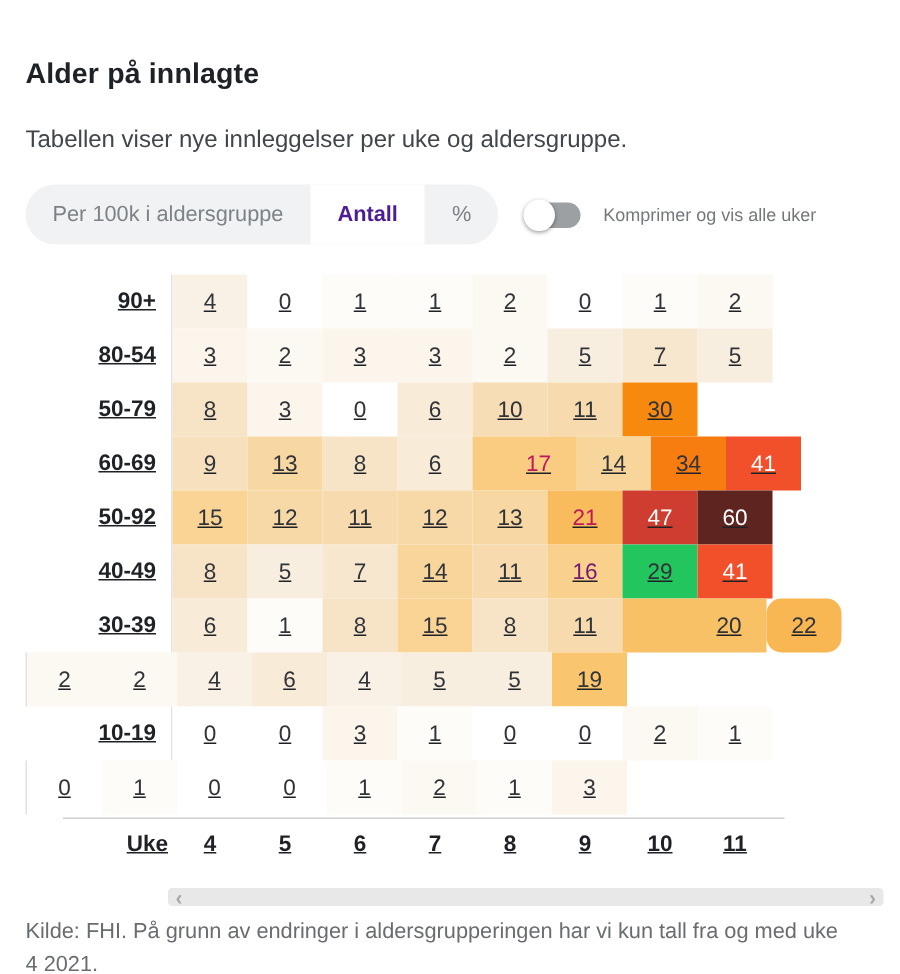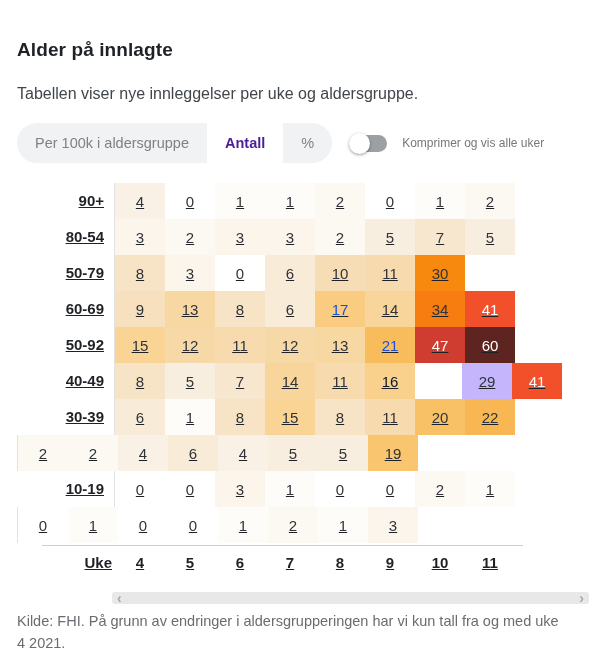--- a/index.html
+++ b/index.html
@@ -144,63 +144,63 @@
             <div class="hm-cell" style="background: rgb(248, 137, 15); color: rgb(48, 51, 56);">30</div>
           </div>
         </div>
         <div class="hm-row">
           <div class="hm-label">60-69</div>
           <div class="hm-cells">
             <div class="hm-cell" style="background: rgb(246, 224, 189); color: rgb(48, 51, 56);">9</div>
             <div class="hm-cell" style="background: rgb(248, 216, 162); color: rgb(48, 51, 56);">13</div>
             <div class="hm-cell" style="background: rgb(247, 228, 198); color: rgb(48, 51, 56);">8</div>
             <div class="hm-cell" style="background: rgb(248, 235, 215); color: rgb(48, 51, 56);">6</div>
-            <div class="hm-cell" style="background: rgb(249, 204, 130); color: #1d4ed8;">17</div>
+            <div class="hm-cell" style="background: rgb(249, 204, 130); color: #be185d; padding-left: 19px;">17</div>
             <div class="hm-cell" style="background: rgb(248, 214, 155); color: rgb(48, 51, 56);">14</div>
             <div class="hm-cell" style="background: rgb(248, 125, 16); color: rgb(48, 51, 56);">34</div>
             <div class="hm-cell" style="background: rgb(241, 80, 43); color: rgb(255, 255, 255);">41</div>
           </div>
         </div>
         <div class="hm-row">
           <div class="hm-label">50-92</div>
           <div class="hm-cells">
             <div class="hm-cell" style="background: rgb(249, 212, 149); color: rgb(48, 51, 56);">15</div>
             <div class="hm-cell" style="background: rgb(247, 217, 168); color: rgb(48, 51, 56);">12</div>
             <div class="hm-cell" style="background: rgb(247, 219, 175); color: rgb(48, 51, 56);">11</div>
             <div class="hm-cell" style="background: rgb(247, 217, 168); color: rgb(48, 51, 56);">12</div>
             <div class="hm-cell" style="background: rgb(248, 216, 162); color: rgb(48, 51, 56);">13</div>
-            <div class="hm-cell" style="background: rgb(249, 188, 93); color: #1d4ed8; text-align: right;">21</div>
+            <div class="hm-cell" style="background: rgb(249, 188, 93); color: #be185d; text-align: right;">21</div>
             <div class="hm-cell" style="background: rgb(206, 61, 47); color: rgb(255, 255, 255);">47</div>
             <div class="hm-cell" style="background: rgb(94, 36, 32); color: rgb(255, 255, 255);">60</div>
           </div>
         </div>
         <div class="hm-row">
           <div class="hm-label">40-49</div>
           <div class="hm-cells">
             <div class="hm-cell" style="background: rgb(247, 228, 198); color: rgb(48, 51, 56);">8</div>
             <div class="hm-cell" style="background: rgb(248, 238, 223); color: rgb(48, 51, 56);">5</div>
             <div class="hm-cell" style="background: rgb(247, 231, 206); color: rgb(48, 51, 56);">7</div>
             <div class="hm-cell" style="background: rgb(248, 214, 155); color: rgb(48, 51, 56);">14</div>
             <div class="hm-cell" style="background: rgb(247, 219, 175); color: rgb(48, 51, 56);">11</div>
-            <div class="hm-cell" style="background: rgb(249, 208, 140); color: #0f172a;">16</div>
-            <div class="hm-cell" style="background: #c4b5fd; color: rgb(48, 51, 56); margin-left: 47px;">29</div>
+            <div class="hm-cell" style="background: rgb(249, 208, 140); color: #701a75;">16</div>
+            <div class="hm-cell" style="background: #22c55e; color: rgb(48, 51, 56);">29</div>
             <div class="hm-cell" style="background: rgb(241, 80, 43); color: rgb(255, 255, 255);">41</div>
           </div>
         </div>
         <div class="hm-row">
           <div class="hm-label">30-39</div>
           <div class="hm-cells">
             <div class="hm-cell" style="background: rgb(248, 235, 215); color: rgb(48, 51, 56);">6</div>
             <div class="hm-cell" style="background: rgb(254, 252, 249); color: rgb(48, 51, 56);">1</div>
             <div class="hm-cell" style="background: rgb(247, 228, 198); color: rgb(48, 51, 56);">8</div>
             <div class="hm-cell" style="background: rgb(249, 212, 149); color: rgb(48, 51, 56);">15</div>
             <div class="hm-cell" style="background: rgb(247, 228, 198); color: rgb(48, 51, 56);">8</div>
             <div class="hm-cell" style="background: rgb(247, 219, 175); color: rgb(48, 51, 56);">11</div>
-            <div class="hm-cell" style="background: rgb(249, 193, 102); color: rgb(48, 51, 56);">20</div>
-            <div class="hm-cell" style="background: rgb(249, 183, 84); color: rgb(48, 51, 56);">22</div>
+            <div class="hm-cell" style="background: rgb(249, 193, 102); color: rgb(48, 51, 56); padding-left: 46px;">20</div>
+            <div class="hm-cell" style="background: rgb(249, 183, 84); color: rgb(48, 51, 56); border-radius: 10px;">22</div>
           </div>
         </div>
         <div class="hm-row">
           <div class="hm-cells">
             <div class="hm-cell" style="background: rgb(252, 248, 242); color: rgb(48, 51, 56);">2</div>
             <div class="hm-cell" style="background: rgb(252, 248, 242); color: rgb(48, 51, 56);">2</div>
             <div class="hm-cell" style="background: rgb(249, 241, 229); color: rgb(48, 51, 56);">4</div>
             <div class="hm-cell" style="background: rgb(248, 235, 215); color: rgb(48, 51, 56);">6</div>
             <div class="hm-cell" style="background: rgb(249, 241, 229); color: rgb(48, 51, 56);">4</div>
             <div class="hm-cell" style="background: rgb(248, 238, 223); color: rgb(48, 51, 56);">5</div>

